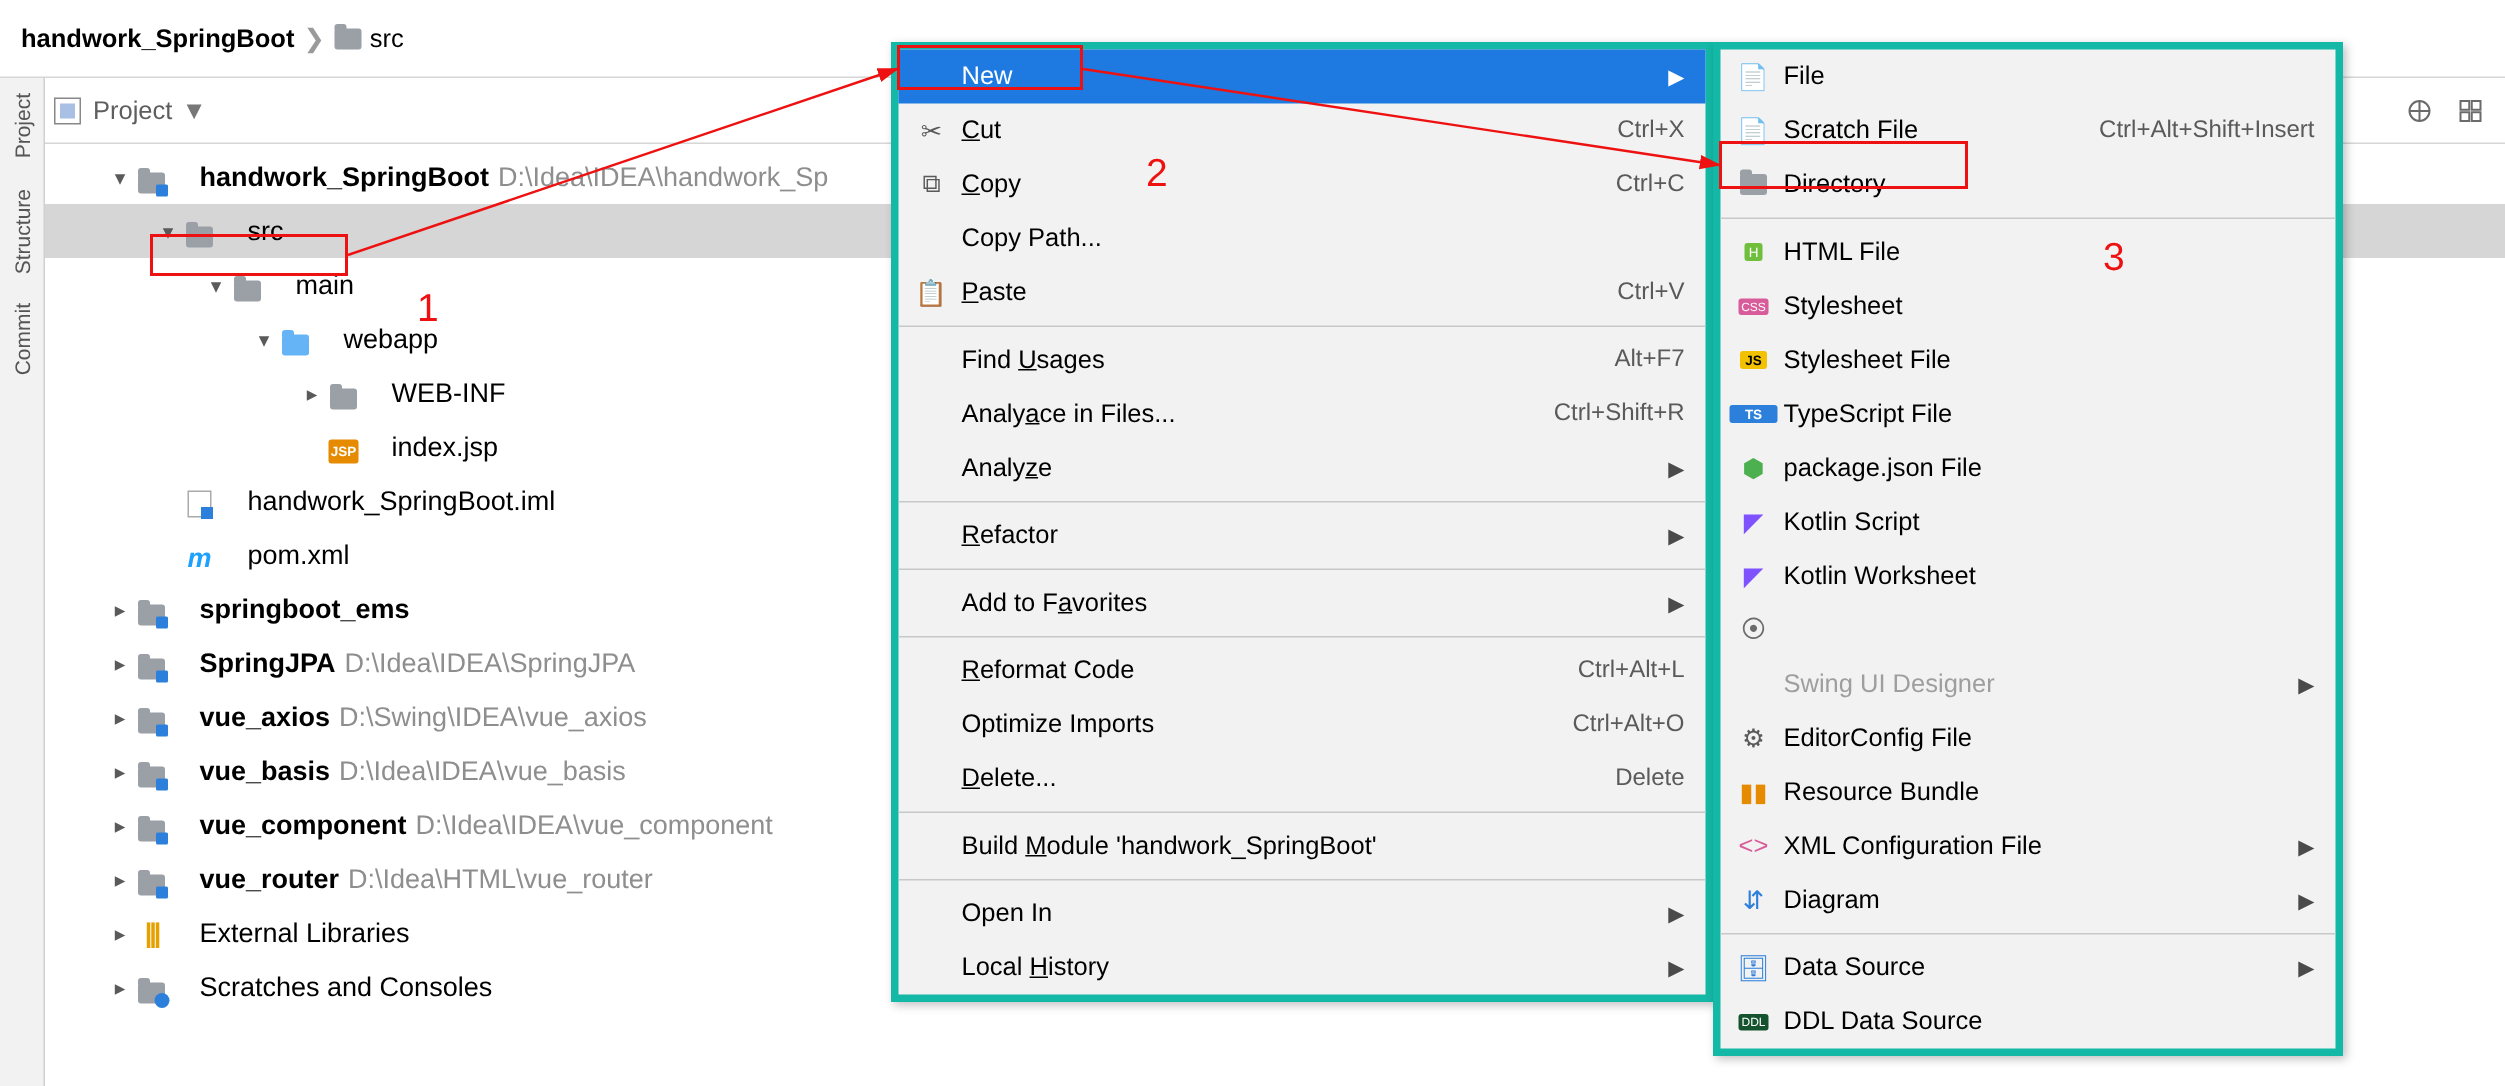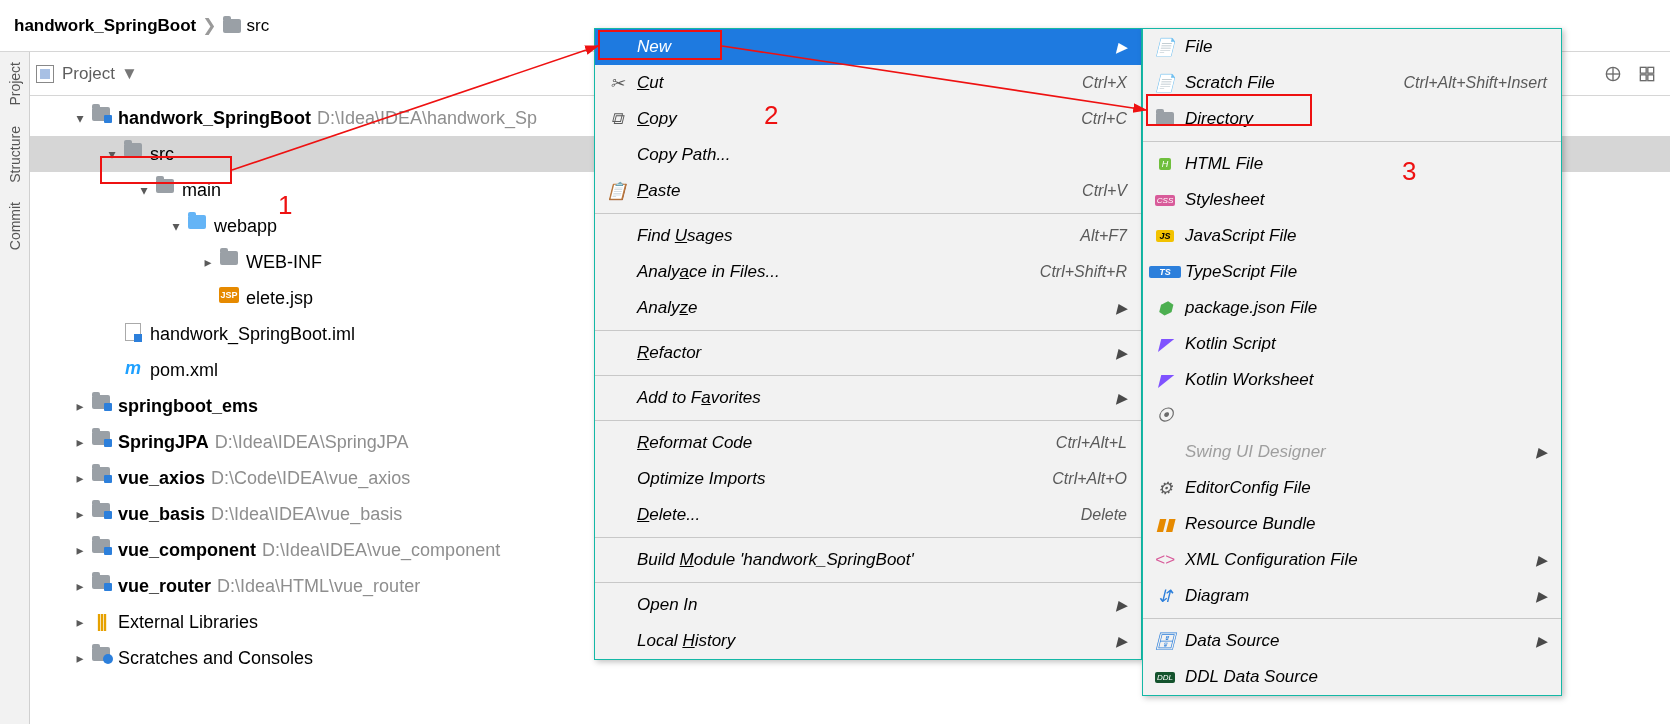--- a/index.html
+++ b/index.html
@@ -25,21 +25,21 @@
   .panel-header .title { color:#5e5e5e; }
   .panel-header .dd { margin-left:6px; color:#777; }
   .panel-header .spacer { flex:1; }
   .hdr-ico { width:22px; height:22px; margin:0 6px; display:inline-flex; align-items:center; justify-content:center; color:#6b6b6b; }
   .hdr-ico svg { width:20px; height:20px; stroke:#6b6b6b; fill:none; stroke-width:1.6; }
 
   .tree { padding-top:4px; font-size:18px; }
   .tree-row { display:flex; align-items:center; height:36px; padding-left:8px; white-space:nowrap; }
   .tree-row.selected { background:#d6d6d6; }
   .tree-row .arrow { width:20px; display:inline-flex; justify-content:center; color:#5a5a5a; font-size:14px; }
-  .tree-row .ico { width:22px; height:22px; display:inline-flex; align-items:flex-start; justify-content:center; margin-right:6px; }
+  .tree-row .ico { width:22px; height:22px; display:inline-flex; align-items:flex-end; justify-content:center; margin-right:21px; }
   .tree-row .lbl { }
   .tree-row .lbl.bold { font-weight:700; }
   .tree-row .path { color:#8e8e8e; margin-left:6px; }
   .ind1 { padding-left: 40px; }
   .ind2 { padding-left: 72px; }
   .ind3 { padding-left: 104px; }
   .ind4 { padding-left: 136px; }
   .ind5 { padding-left: 168px; }
 
   
@@ -51,21 +51,21 @@
   .iml-ico { width:16px; height:18px; background:#fff; border:1px solid #aaa; position:relative; }
   .iml-ico::after{content:""; position:absolute; right:-2px; bottom:-2px; width:8px;height:8px;background:#2c7fdb;}
   .m-ico { width:18px; height:18px; color:#1ea0ff; font-weight:900; font-style:italic; font-size:18px; display:flex; align-items:center; justify-content:center;}
   .lib-ico::before { content:"|||"; color:#e6a100; letter-spacing:-2px; font-weight:900;}
   .lib-ico { position:relative; }
   .scratch-ico { width:18px;height:14px;background:#9aa0a6;border-radius:2px;position:relative;}
   .scratch-ico::before{content:"";position:absolute;top:-3px;left:0;width:8px;height:4px;background:#9aa0a6;border-radius:2px 2px 0 0;}
   .scratch-ico::after{content:"";position:absolute;right:-3px;bottom:-3px;width:10px;height:10px;border-radius:50%;background:#2c7fdb;}
 
   
-  .ctx { position:absolute; background:#f2f2f2; border:1px solid #14b8a6; box-shadow:2px 2px 6px rgba(0,0,0,0.25);font-style:italic; }
+  .ctx { position:absolute; background:#f2f2f2; border:5px solid #14b8a6; box-shadow:2px 2px 6px rgba(0,0,0,0.25); }
   .ctx-row { display:flex; align-items:center; height:36px; padding:0 14px 0 10px; }
   .ctx-row.highlight { background:#1e7ae0; color:#fff; }
   .ctx-row .mi-ico { width:24px; display:inline-flex; justify-content:center; align-items:center; margin-right:8px; color:#5a5a5a;}
   .ctx-row.highlight .mi-ico { color:#fff; }
   .ctx-row .mi-label { flex:1; }
   .ctx-row .mi-short { color:#5a5a5a; margin-left:30px; font-size:16px; }
   .ctx-row .mi-arrow { margin-left:20px; color:#4a4a4a; font-size:14px; }
   .ctx-row.highlight .mi-arrow { color:#fff; }
   .ctx-row.disabled .mi-label { color:#9e9e9e; }
   .ctx-sep { height:1px; background:#c8c8c8; margin:4px 0; }
@@ -158,21 +158,21 @@
       <span class="ico">
           <span class="folder"></span>
         </span>
       <span class="lbl">WEB-INF</span>
     </div>
     <div class="tree-row ind5">
       <span class="arrow"></span>
       <span class="ico">
           <span class="jsp-ico">JSP</span>
         </span>
-      <span class="lbl">elete.jsp</span>
+      <span class="lbl">index.jsp</span>
     </div>
     <div class="tree-row ind2">
       <span class="arrow"></span>
       <span class="ico">
           <span class="iml-ico"></span>
         </span>
       <span class="lbl">handwork_SpringBoot.iml</span>
     </div>
     <div class="tree-row ind2">
       <span class="arrow"></span>
@@ -196,21 +196,21 @@
         </span>
       <span class="lbl bold">SpringJPA</span>
         <span class="path">D:\Idea\IDEA\SpringJPA</span>
     </div>
     <div class="tree-row ind1">
       <span class="arrow">▸</span>
         <span class="ico">
           <span class="folder mod"></span>
         </span>
       <span class="lbl bold">vue_axios</span>
-        <span class="path">D:\Code\IDEA\vue_axios</span>
+        <span class="path">D:\Swing\IDEA\vue_axios</span>
     </div>
     <div class="tree-row ind1">
       <span class="arrow">▸</span>
         <span class="ico">
           <span class="folder mod"></span>
         </span>
       <span class="lbl bold">vue_basis</span>
         <span class="path">D:\Idea\IDEA\vue_basis</span>
     </div>
     <div class="tree-row ind1">
@@ -357,21 +357,21 @@
   <div class="ctx-row">
     <span class="mi-ico">
         <span style="background:#d85b9a;color:#fff;font-size:8px;padding:1px 2px;border-radius:2px;">CSS</span>
       </span>
       <span class="mi-label">Stylesheet</span>
   </div>
   <div class="ctx-row">
     <span class="mi-ico">
         <span style="background:#f2c200;color:#000;font-size:9px;padding:1px 3px;border-radius:2px;font-weight:700;">JS</span>
       </span>
-      <span class="mi-label">JavaScript File</span>
+      <span class="mi-label">Stylesheet File</span>
   </div>
   <div class="ctx-row">
     <span class="mi-ico">
         <span style="background:#2c7fdb;color:#fff;font-size:9px;padding:1px 10px;border-radius:2px;font-weight:700;">TS</span>
       </span>
       <span class="mi-label">TypeScript File</span>
   </div>
   <div class="ctx-row">
     <span class="mi-ico" style="color:#4caf50">⬢</span>
       <span class="mi-label">package.json File</span>

